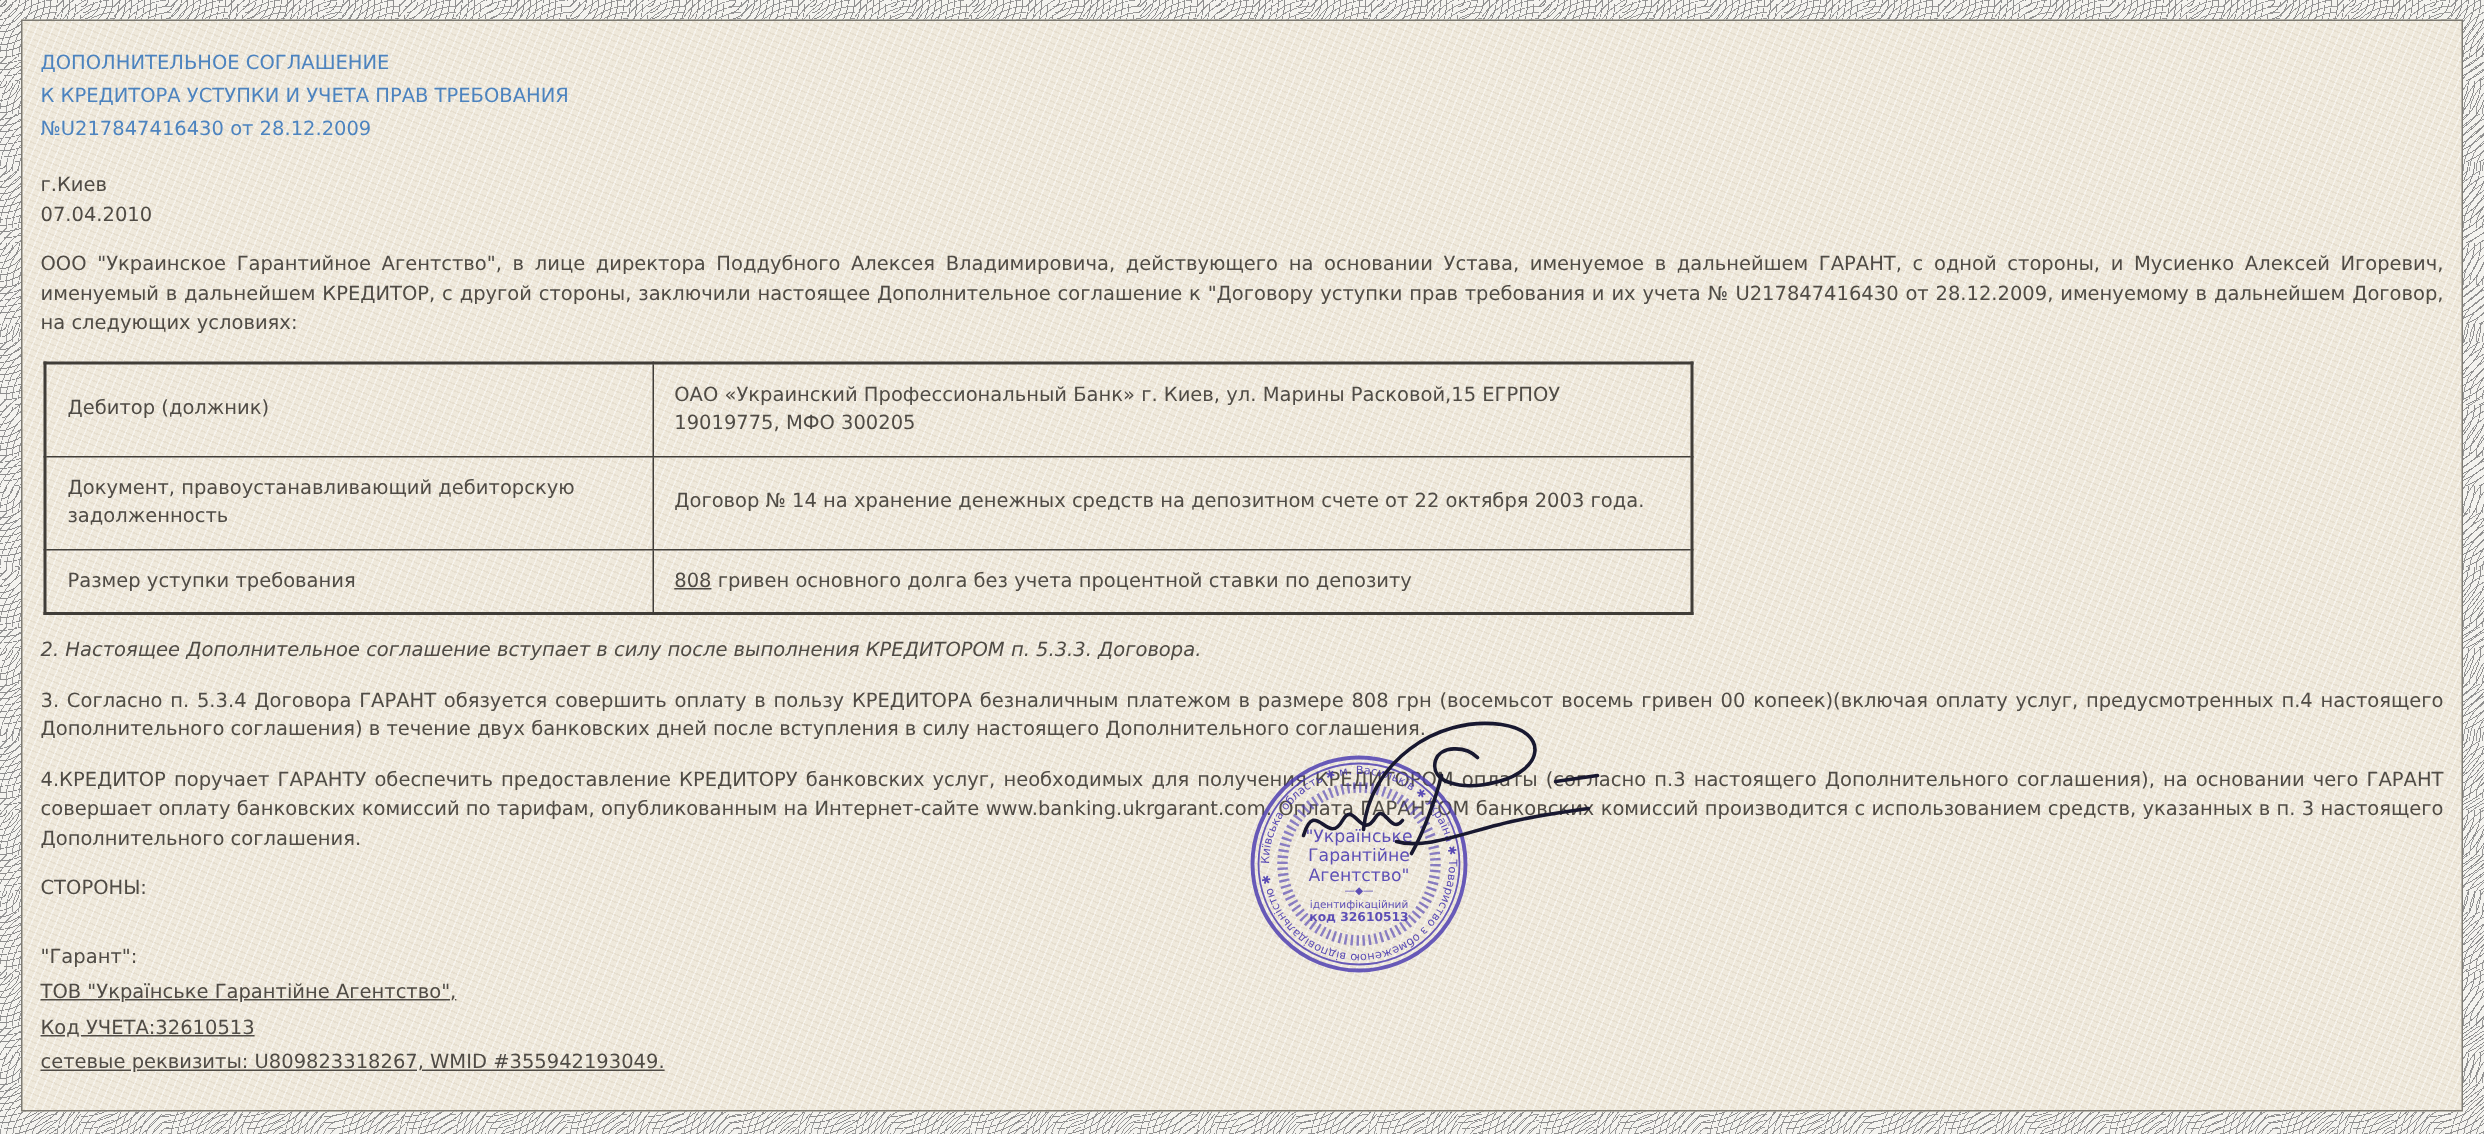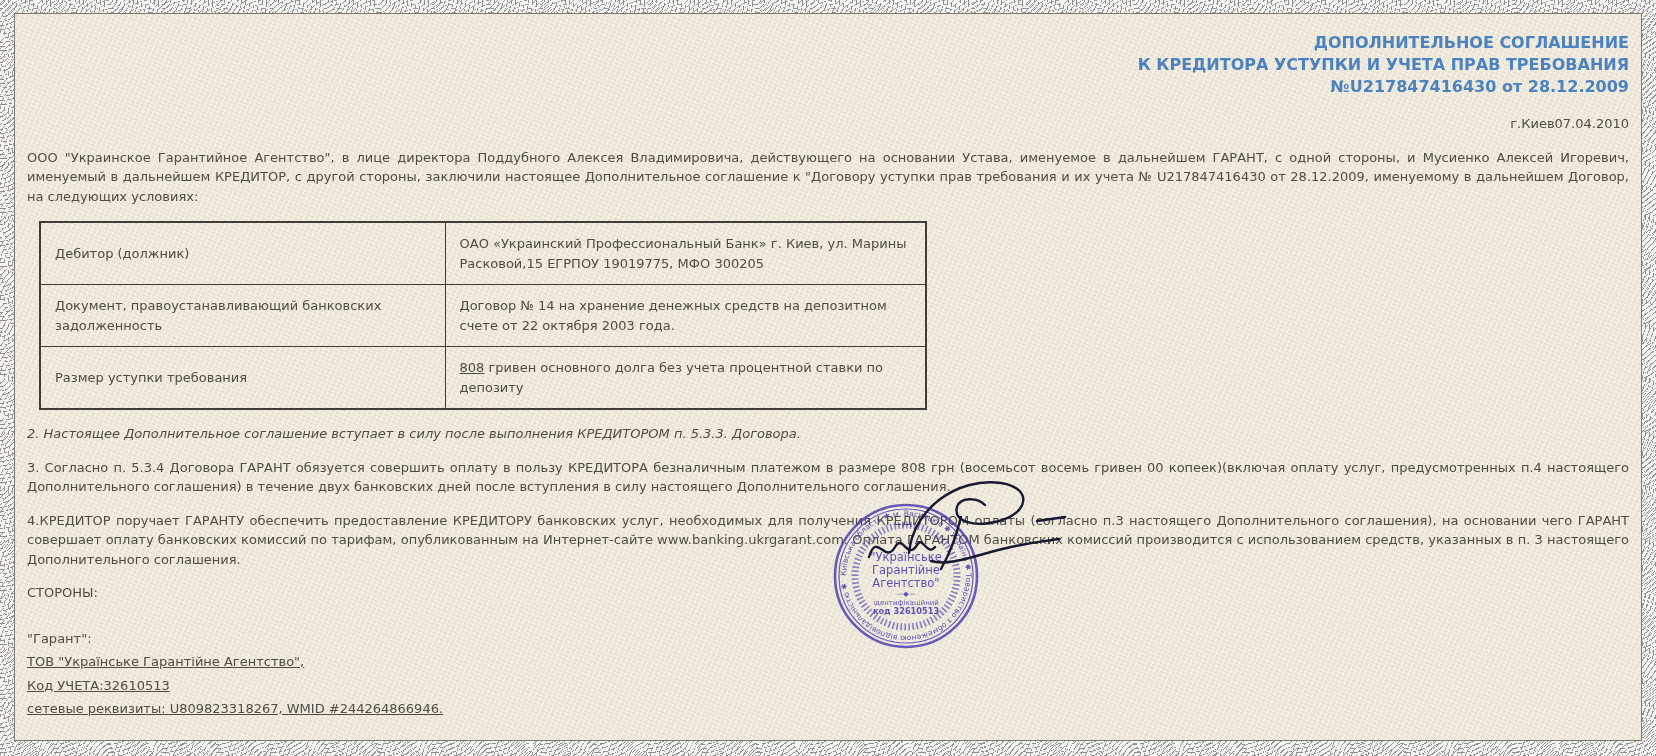--- a/index.html
+++ b/index.html
@@ -24,27 +24,27 @@
     position:absolute; top:13px; left:14px; right:14px; bottom:15px;
     border:1px solid #7d7a72;
     background-color:#efe9dc;
     background-image:
       repeating-linear-gradient(113deg, rgba(255,255,255,0.45) 0 1px, rgba(255,255,255,0) 1px 5px),
       repeating-linear-gradient(22deg, rgba(214,203,184,0.35) 0 1px, rgba(255,255,255,0) 1px 4px);
     padding:14px 12px 10px 12px;
     font-size:13px;
     line-height:1.5;
   }
-  .title { text-align:right; color:#4c83bf; font-weight:bold; font-size:16px; line-height:22px; margin-top:4px; }
-  .cityrow { display:flex; justify-content:flex-end; margin-top:16px; }
+  .title { text-align:left; color:#4c83bf; font-weight:normal; font-size:13px; line-height:22px; margin-top:4px; }
+  .cityrow { display:flex; justify-content:flex-end; margin-top:16px;flex-direction:column; }
   p.body { text-align:justify; margin-top:14px; }
   p.clause1 { margin-top:18px; }
   table.claims {
-    border-collapse:collapse; margin-top:15px; margin-left:12px;
-    width:888px; table-layout:fixed;
+    border-collapse:collapse; margin-top:15px; margin-left:2px;
+    width:1100px; table-layout:fixed;
     border:2px solid #403d38;
   }
   table.claims td {
     border:1px solid #403d38;
     padding:11px 14px; vertical-align:middle; font-size:13px;
   }
   td.lbl { width:405px; }
   .u { text-decoration:underline; }
   .clause2 { margin-top:26px;font-style:italic; }
   .clause3 { margin-top:16px; }
@@ -77,41 +77,41 @@
   <p class="body">ООО "Украинское Гарантийное Агентство", в лице директора Поддубного Алексея Владимировича, действующего на основании Устава, именуемое в дальнейшем ГАРАНТ, с одной стороны, и Мусиенко Алексей Игоревич, именуемый в дальнейшем КРЕДИТОР, с другой стороны, заключили настоящее Дополнительное соглашение к "Договору уступки прав требования и их учета № U217847416430 от 28.12.2009, именуемому в дальнейшем Договор, на следующих условиях:</p>
 
 
   <table class="claims">
     <tbody>
       <tr>
         <td class="lbl">Дебитор (должник)</td>
         <td>ОАО «Украинский Профессиональный Банк» г. Киев, ул. Марины Расковой,15 ЕГРПОУ 19019775, МФО 300205</td>
       </tr>
       <tr>
-        <td class="lbl">Документ, правоустанавливающий банковских задолженность</td>
+        <td class="lbl">Документ, правоустанавливающий дебиторскую задолженность</td>
         <td>Договор № 14 на хранение денежных средств на депозитном счете от 22 октября 2003 года.</td>
       </tr>
       <tr>
         <td class="lbl">Размер уступки требования</td>
         <td><span class="u">808</span><span> гривен основного долга без учета процентной ставки по депозиту</span></td>
       </tr>
     </tbody>
   </table>
 
   <p class="body clause2">2. Настоящее Дополнительное соглашение вступает в силу после выполнения КРЕДИТОРОМ п. 5.3.3. Договора.</p>
   <p class="body clause3">3. Согласно п. 5.3.4 Договора ГАРАНТ обязуется совершить оплату в пользу КРЕДИТОРА безналичным платежом в размере 808 грн (восемьсот восемь гривен 00 копеек)(включая оплату услуг, предусмотренных п.4 настоящего Дополнительного соглашения) в течение двух банковских дней после вступления в силу настоящего Дополнительного соглашения.</p>
   <p class="body clause4">4.КРЕДИТОР поручает ГАРАНТУ обеспечить предоставление КРЕДИТОРУ банковских услуг, необходимых для получения КРЕДИТОРОМ оплаты (согласно п.3 настоящего Дополнительного соглашения), на основании чего ГАРАНТ совершает оплату банковских комиссий по тарифам, опубликованным на Интернет-сайте www.banking.ukrgarant.com. Оплата ГАРАНТОМ банковских комиссий производится с использованием средств, указанных в п. 3 настоящего Дополнительного соглашения.</p>
 
   <p class="body parties">СТОРОНЫ:</p>
 
   <div class="party-block">
     <div>"Гарант":</div>
     <div class="u">ТОВ "Українське Гарантійне Агентство",</div>
     <div class="u">Код УЧЕТА:32610513</div>
-    <div class="u">сетевые реквизиты: U809823318267, WMID #244264866946.</div>
+    <div class="u">сетевые реквизиты: U809823318267, WMID #355942193049.</div>
   </div>
 
   <div class="stamp-wrap">
     <svg width="150" height="150" viewBox="0 0 150 150">
       <g stroke="#4a3ab0" fill="none" opacity="0.82">
         <circle cx="75" cy="75" r="71" stroke-width="2.6"></circle>
         <circle cx="75" cy="75" r="67" stroke-width="1.2"></circle>
         <circle cx="75" cy="75" r="51" stroke-width="7" stroke-dasharray="1.6 2.4" opacity="0.75"></circle>
       </g>
       <path id="ringpath" d="M 15,75 a 60,60 0 1,1 120,0 a 60,60 0 1,1 -120,0" fill="none"></path>

